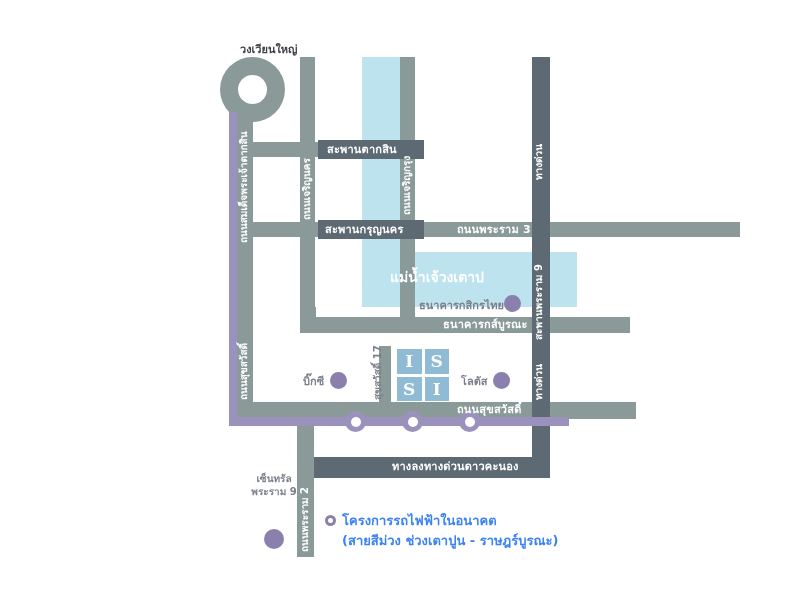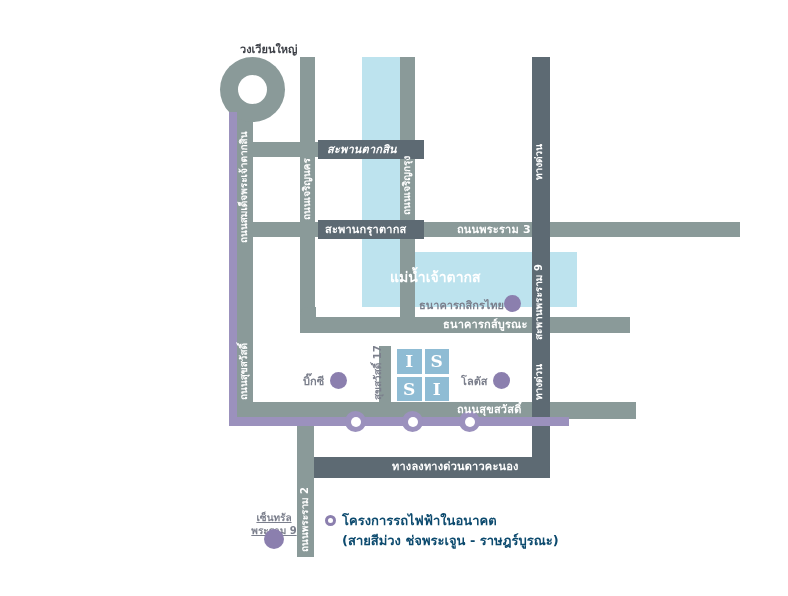--- a/index.html
+++ b/index.html
@@ -45,25 +45,25 @@
        background:#ffffff;}
   #issi-logo .cell{background:#8fbcd4;color:#ffffff;font-size:17px;font-weight:bold;
        display:flex;align-items:center;justify-content:center;
        font-family:"DejaVu Serif","Liberation Serif",serif;}
 
   
   #legend{position:absolute;left:325px;top:512px;}
   #legend-row1{display:flex;align-items:center;gap:6px;}
   #legend-marker{width:11px;height:11px;border-radius:50%;
        border:3px solid #8b7fae;background:#ffffff;box-sizing:border-box;flex:0 0 auto;}
-  .legend-text{color:#0c4a6e;font-size:13px;font-weight:bold;white-space:nowrap;line-height:1.35;}
+  .legend-text{color:#3b82f6;font-size:13px;font-weight:bold;white-space:nowrap;line-height:1.35;}
   #legend-row2{margin-left:17px;}
 
-  #central-lbl{position:absolute;left:239px;top:512px;text-align:center;
-       color:#7b7f8c;font-size:10px;font-weight:bold;line-height:1.25;width:70px;text-decoration:underline;}
+  #central-lbl{position:absolute;left:239px;top:473px;text-align:center;
+       color:#7b7f8c;font-size:10px;font-weight:bold;line-height:1.25;width:70px;}
   #central-dot{position:absolute;left:264px;top:529px;width:20px;height:20px;
        border-radius:50%;background:#8b7fae;}
 
   #title-wongwian{position:absolute;left:224px;top:40px;color:#3c3f46;
        font-size:11px;font-weight:bold;white-space:nowrap;margin-left:16px;}
 </style>
 </head>
 <body>
 
 <div id="map-root">
@@ -109,39 +109,39 @@
   <div class="station" style="left:402px;top:411px;"></div>
   <div class="station" style="left:459px;top:411px;"></div>
 
   <div id="issi-logo">
     <div class="cell">I</div>
     <div class="cell">S</div>
     <div class="cell">S</div>
     <div class="cell">I</div>
   </div>
 
-  <div class="lbl" style="left:327px;top:144px;font-style:italic;">สะพานตากสิน</div>
-  <div class="lbl" style="left:325px;top:224px;">สะพานกรุาตากส</div>
+  <div class="lbl" style="left:327px;top:144px;">สะพานตากสิน</div>
+  <div class="lbl" style="left:325px;top:224px;">สะพานกรุญนคร</div>
   <div class="lbl" style="left:457px;top:224px;">ถนนพระราม 3</div>
   <div class="lbl" style="left:443px;top:319px;">ธนาคารกส์บูรณะ</div>
   <div class="lbl" style="left:457px;top:404px;">ถนนสุขสวัสดิ์</div>
   <div class="lbl" style="left:392px;top:461px;">ทางลงทางด่วนดาวคะนอง</div>
 
   <div class="lbl-v" style="left:239px;top:243px;">ถนนสมเด็จพระเจ้าตากสิน</div>
   <div class="lbl-v" style="left:239px;top:400px;">ถนนสุขสวัสดิ์</div>
   <div class="lbl-v" style="left:302px;top:220px;">ถนนเจริญนคร</div>
   <div class="lbl-v" style="left:402px;top:215px;">ถนนเจริญกรุง</div>
   <div class="lbl-v" style="left:534px;top:180px;">ทางด่วน</div>
   <div class="lbl-v" style="left:534px;top:340px;">สะพานพระราม 9</div>
   <div class="lbl-v" style="left:534px;top:400px;">ทางด่วน</div>
   <div class="lbl-v" style="left:300px;top:552px;">ถนนพระราม 2</div>
 
   <div class="lbl-v" style="left:373px;top:400px;color:#7b7f8c;font-size:10px;">สุขสวัสดิ์ 17</div>
 
-  <div class="lbl-river" style="left:390px;top:270px;">แม่น้ำเจ้าตากส</div>
+  <div class="lbl-river" style="left:390px;top:270px;">แม่น้ำเจ้วงเตาป</div>
 
   <div class="poi-lbl" style="left:419px;top:300px;">ธนาคารกสิกรไทย</div>
   <div class="poi-dot" style="left:504px;top:295px;"></div>
 
   <div class="poi-lbl" style="left:303px;top:376px;">บิ๊กซี</div>
   <div class="poi-dot" style="left:330px;top:372px;"></div>
 
   <div class="poi-lbl" style="left:461px;top:376px;">โลตัส</div>
   <div class="poi-dot" style="left:493px;top:372px;"></div>
 
@@ -152,17 +152,17 @@
   <div id="central-dot"></div>
 
   <div id="title-wongwian">วงเวียนใหญ่</div>
 
   <div id="legend">
     <div id="legend-row1">
       <span id="legend-marker"></span>
       <span class="legend-text">โครงการรถไฟฟ้าในอนาคต</span>
     </div>
     <div id="legend-row2">
-      <span class="legend-text">(สายสีม่วง ช่จพระเจูน - ราษฎร์บูรณะ)</span>
+      <span class="legend-text">(สายสีม่วง ช่วงเตาปูน - ราษฎร์บูรณะ)</span>
     </div>
   </div>
 
 </div>
 
 </body></html>

